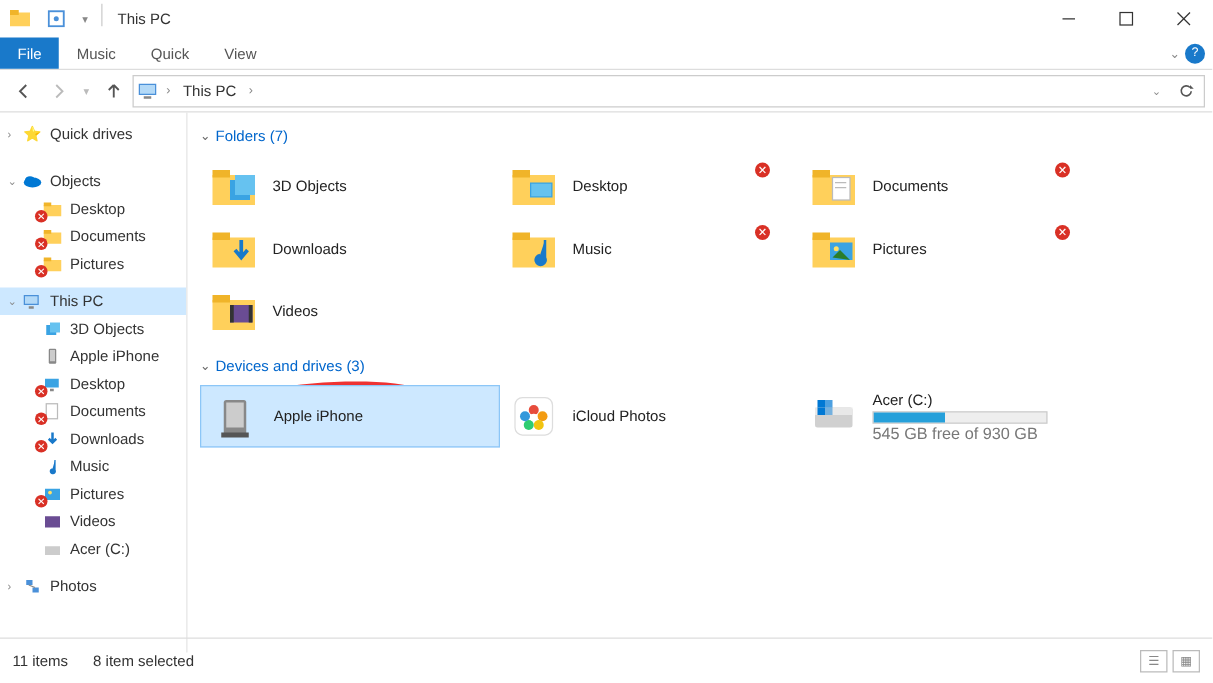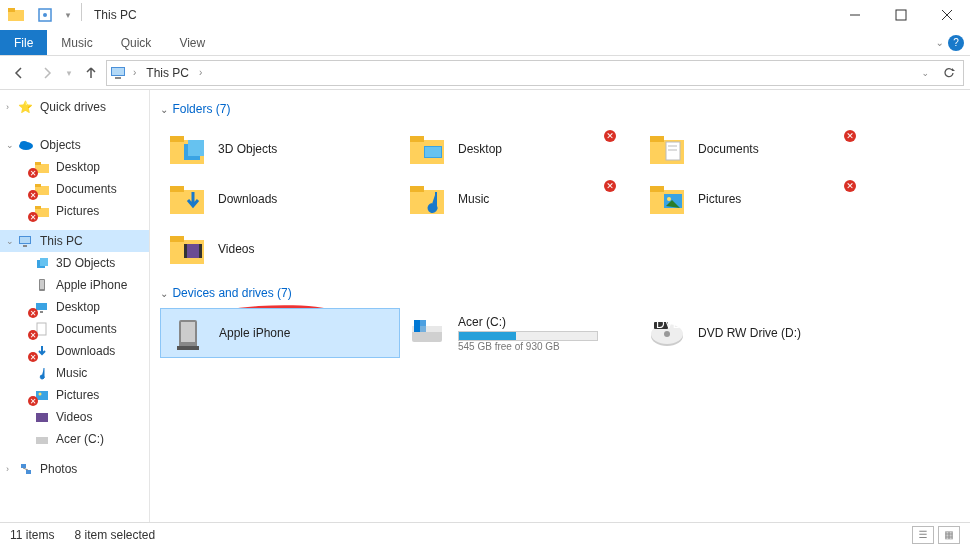--- a/index.html
+++ b/index.html
@@ -49,27 +49,27 @@
 
 
 .content { flex: 1; padding: 8px 10px; overflow: auto; position: relative; }
 .group-header { color: #0066cc; font-size: 13px; margin: 4px 0 8px 0; display: flex; align-items: center; gap: 4px; }
 .group-header .disclose { font-size: 10px; color: #666; }
 .grid { display: flex; flex-wrap: wrap; gap: 0; margin-bottom: 12px; }
 .tile { width: 240px; height: 50px; display: flex; align-items: center; gap: 10px; padding: 4px 6px; position: relative; }
 .tile.selected { background: #cde8ff; border: 1px solid #8cc6f7; }
 .folder-ic { width: 42px; height: 38px; display: flex; align-items: center; justify-content: center; }
 .tile .label { color: #222; }
-.tile .sub { color: #777; font-size: 10px; }
+.tile .sub { color: #777; font-size: 13px; }
 .tile .x-badge { position: absolute; right: 24px; top: 6px; width: 12px; height: 12px; border-radius: 50%; background: #d93025; color: #fff; font-size: 9px; display: flex; align-items: center; justify-content: center; }
 .drive-bar { width: 140px; height: 10px; background: #eee; border: 1px solid #ccc; margin-top: 2px; position: relative; }
 .drive-bar .fill { position: absolute; top: 0; left: 0; bottom: 0; background: #26a0da; }
 
 
-.statusbar { position: absolute; bottom: 0; left: 0; right: 0; height: 24px; border-top: 1px solid #ddd; display: flex; align-items: center; padding: 0 10px; gap: 20px; color: #333; }
+.statusbar { position: absolute; bottom: 0; left: 0; right: 0; height: 36px; border-top: 1px solid #ddd; display: flex; align-items: center; padding: 0 10px; gap: 20px; color: #333; }
 .statusbar .view-btns { margin-left: auto; display: flex; gap: 4px; }
 .view-btn { width: 22px; height: 18px; border: 1px solid #bbb; display: flex; align-items: center; justify-content: center; color: #888; font-size: 10px; }
 
 
 .annot-ellipse { position: absolute; border: 4px solid #e33; border-radius: 50%; pointer-events: none; transform: rotate(-4deg); }
 
 
 .svg-folder { fill: #ffd05b; }
 .svg-folder-tab { fill: #f0b429; }
 </style>
@@ -407,65 +407,67 @@
               <rect x="18" y="14" width="3" height="14" fill="#333"></rect>
               <rect x="33" y="14" width="3" height="14" fill="#333"></rect>
             </svg>
           </div>
           <div class="label">Videos</div>
         </div>
       </div>
 
     <div class="group-header">
         <span class="disclose">⌄</span>
-        <span>Devices and drives (7)</span>
+        <span>Devices and drives (3)</span>
       </div>
     <div class="grid" id="devices-grid" style="position:relative">
       <div class="annot-ellipse" style="left:10px;top:-2px;width:180px;height:42px"></div>
     <div class="tile selected">
           <div class="folder-ic">
             <svg width="42" height="38">
               <rect x="12" y="6" width="18" height="28" fill="#888" rx="2"></rect>
               <rect x="14" y="8" width="14" height="20" fill="#ccc"></rect>
               <rect x="10" y="32" width="22" height="4" fill="#555"></rect>
             </svg>
           </div>
           <div class="label">Apple iPhone</div>
+        </div>
+        <div class="tile">
+          <div class="folder-ic">
+            <svg width="42" height="38">
+              <rect x="6" y="4" width="30" height="30" rx="6" fill="#fff" stroke="#ddd"></rect>
+              <circle cx="21" cy="14" r="4" fill="#e74c3c"></circle>
+              <circle cx="28" cy="19" r="4" fill="#f39c12"></circle>
+              <circle cx="25" cy="26" r="4" fill="#f1c40f"></circle>
+              <circle cx="17" cy="26" r="4" fill="#2ecc71"></circle>
+              <circle cx="14" cy="19" r="4" fill="#3498db"></circle>
+              <circle cx="21" cy="20" r="3" fill="#fff"></circle>
+            </svg>
+          </div>
+          <div class="label">iCloud Photos</div>
         </div>
         <div class="tile">
           <div class="folder-ic">
             <svg width="42" height="38">
               <rect x="6" y="12" width="30" height="16" fill="#d0d0d0" rx="2"></rect>
               <rect x="6" y="12" width="30" height="6" fill="#e8e8e8"></rect>
               <rect x="8" y="6" width="6" height="6" fill="#0078d4"></rect>
               <rect x="8" y="12" width="6" height="6" fill="#0078d4"></rect>
               <rect x="14" y="6" width="6" height="6" fill="#0078d4" opacity="0.7"></rect>
               <rect x="14" y="12" width="6" height="6" fill="#0078d4" opacity="0.5"></rect>
             </svg>
           </div>
           <div>
             <div class="label">Acer (C:)</div>
             <div class="drive-bar">
               <div class="fill" style="width:41%"></div>
             </div>
             <div class="sub">545 GB free of 930 GB</div>
           </div>
         </div>
-        <div class="tile">
-          <div class="folder-ic">
-            <svg width="42" height="38">
-              <ellipse cx="21" cy="22" rx="16" ry="10" fill="#ccc"></ellipse>
-              <ellipse cx="21" cy="20" rx="16" ry="10" fill="#eee"></ellipse>
-              <circle cx="21" cy="20" r="3" fill="#999"></circle>
-              <rect x="8" y="8" width="14" height="7" fill="#333" rx="1"></rect>
-              <text x="10" y="14" fill="#fff" font-size="6">DVD</text>
-            </svg>
-          </div>
-          <div class="label">DVD RW Drive (D:)</div>
-        </div>
       </div>
   </div>
 </div>
 
 <div class="statusbar">
   <span>11 items</span>
   <span>8 item selected</span>
   <div class="view-btns">
     <div class="view-btn">☰</div>
     <div class="view-btn">▦</div>

